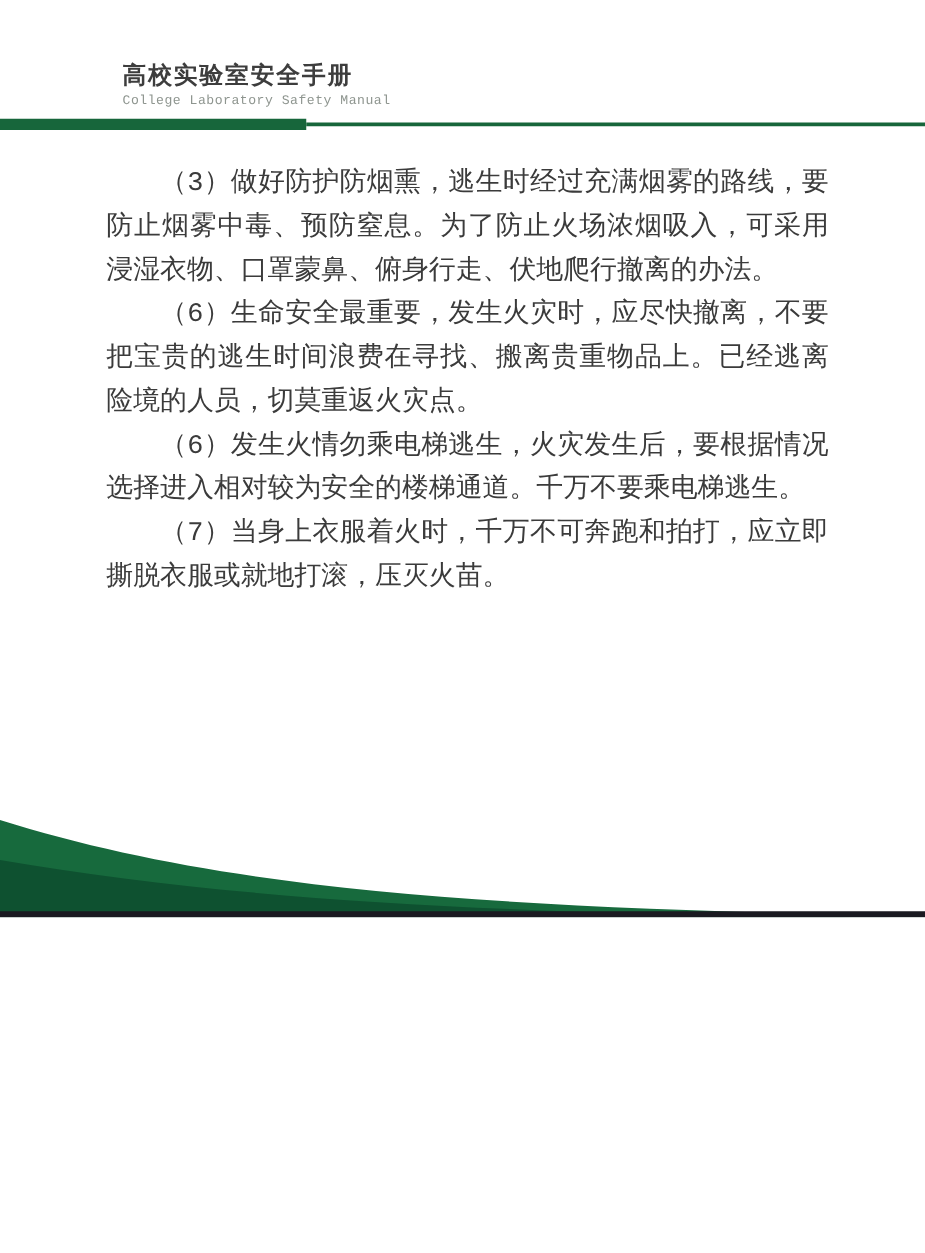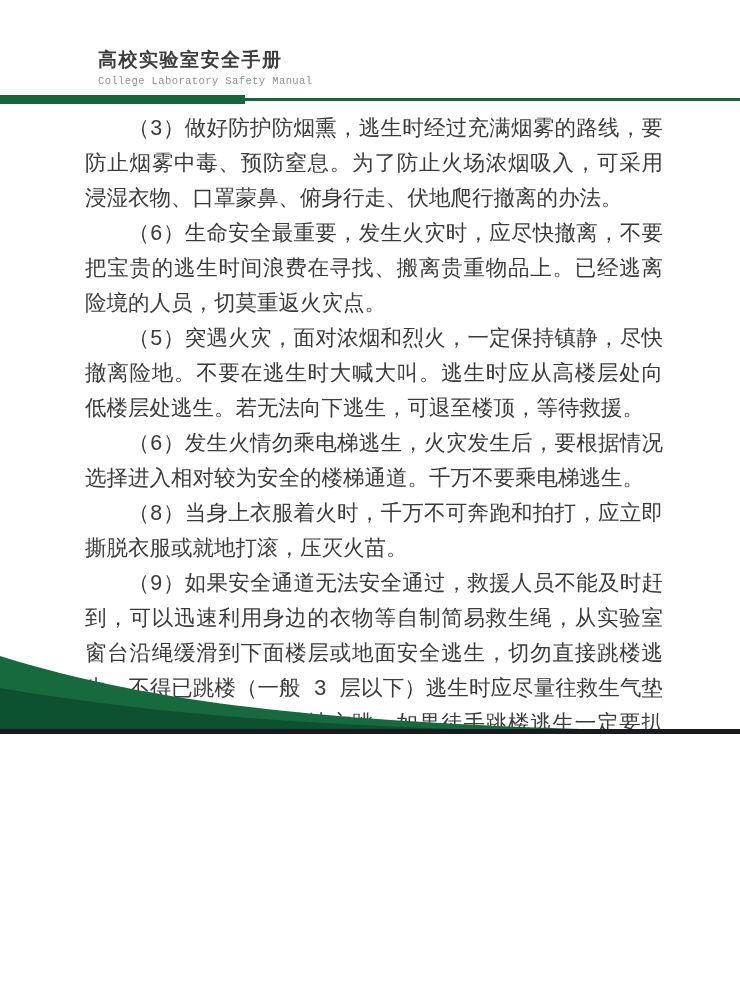--- a/index.html
+++ b/index.html
@@ -49,21 +49,21 @@
     top: 98px;
     width: 495px;
     height: 3px;
     background: #17663b;
   }
 
   
   .content {
     position: absolute;
     left: 85px;
-    top: 112px;
+    top: 130px;
     width: 578px;
     color: #3b3b3b;
     font-size: 21.5px;
     line-height: 35px;
     text-align: justify;
   }
   .content p {
     margin: 0;
     text-indent: 2em;
   }
@@ -106,24 +106,22 @@
   <div class="brand">
     <div class="brand-title">高校实验室安全手册</div>
     <div class="brand-subtitle">College Laboratory Safety Manual</div>
   </div>
   <div class="rule-thick"></div>
   <div class="rule-thin"></div>
 
   <div class="content">
     <p>（3）做好防护防烟熏，逃生时经过充满烟雾的路线，要防止烟雾中毒、预防窒息。为了防止火场浓烟吸入，可采用浸湿衣物、口罩蒙鼻、俯身行走、伏地爬行撤离的办法。</p>
     <p>（6）生命安全最重要，发生火灾时，应尽快撤离，不要把宝贵的逃生时间浪费在寻找、搬离贵重物品上。已经逃离险境的人员，切莫重返火灾点。</p>
-    <p>（5）突遇火灾，面对浓烟和烈火，一定保持镇静，尽快撤离险地。不要在逃生时大喊大叫。逃生时应从高楼层处向低楼层处逃生。若无法向下逃生，可退至楼顶，等待救援。</p>
     <p>（6）发生火情勿乘电梯逃生，火灾发生后，要根据情况选择进入相对较为安全的楼梯通道。千万不要乘电梯逃生。</p>
-    <p>（8）当身上衣服着火时，千万不可奔跑和拍打，应立即撕脱衣服或就地打滚，压灭火苗。</p>
-    <p>（9）如果安全通道无法安全通过，救援人员不能及时赶到，可以迅速利用身边的衣物等自制简易救生绳，从实验室窗台沿绳缓滑到下面楼层或地面安全逃生，切勿直接跳楼逃生。不得已跳楼（一般 3 层以下）逃生时应尽量往救生气垫中部跳或选择有草地等地方跳。如果徒手跳楼逃生一定要扒窗台使身体自然下垂跳下，尽量降低垂直距离。</p>
+    <p>（7）当身上衣服着火时，千万不可奔跑和拍打，应立即撕脱衣服或就地打滚，压灭火苗。</p>
   </div>
 
   <div class="pagenum">- 8 -</div>
 
   <svg class="swoosh" viewBox="0 0 740 80" preserveAspectRatio="none">
     <path d="M0,2 C140,46 300,64 520,73 C600,76 680,78 740,79 L740,80 L0,80 Z" fill="#176a3d"></path>
     <path d="M0,34 C150,60 320,72 520,77 C600,79 690,80 740,80 L0,80 Z" fill="#0e5130"></path>
   </svg>
 
   <div class="bottom-bar"></div>

